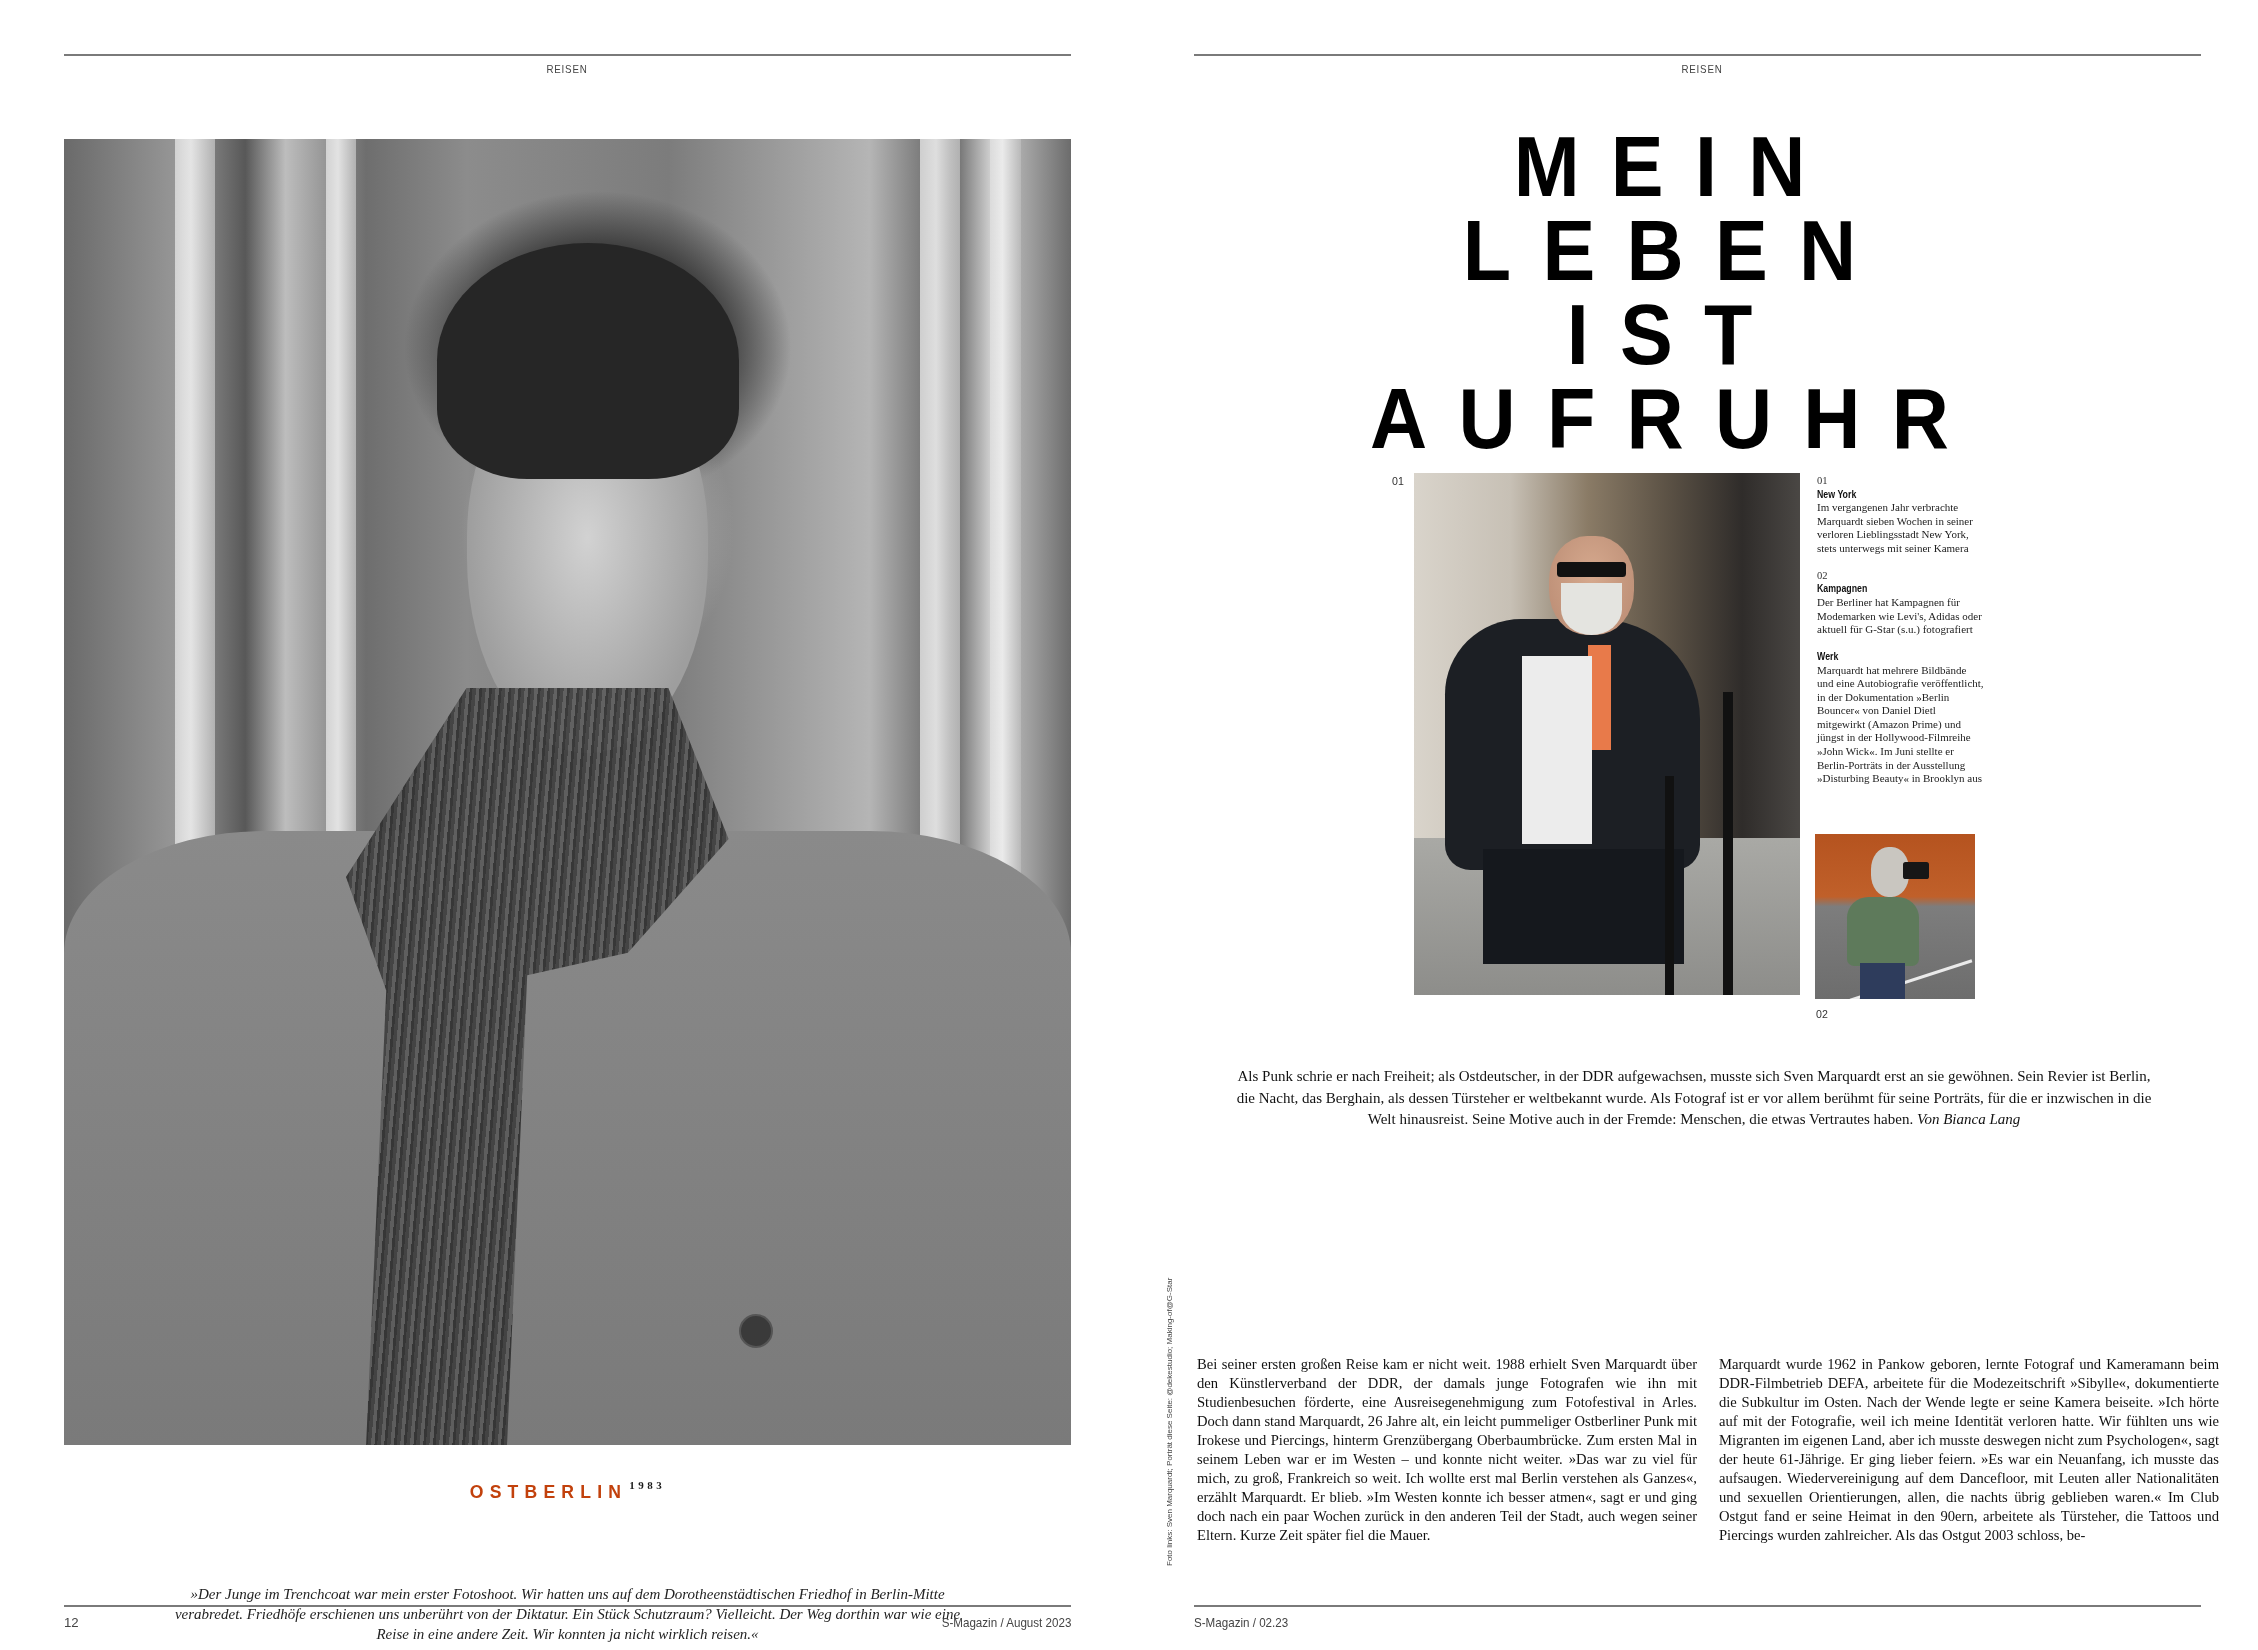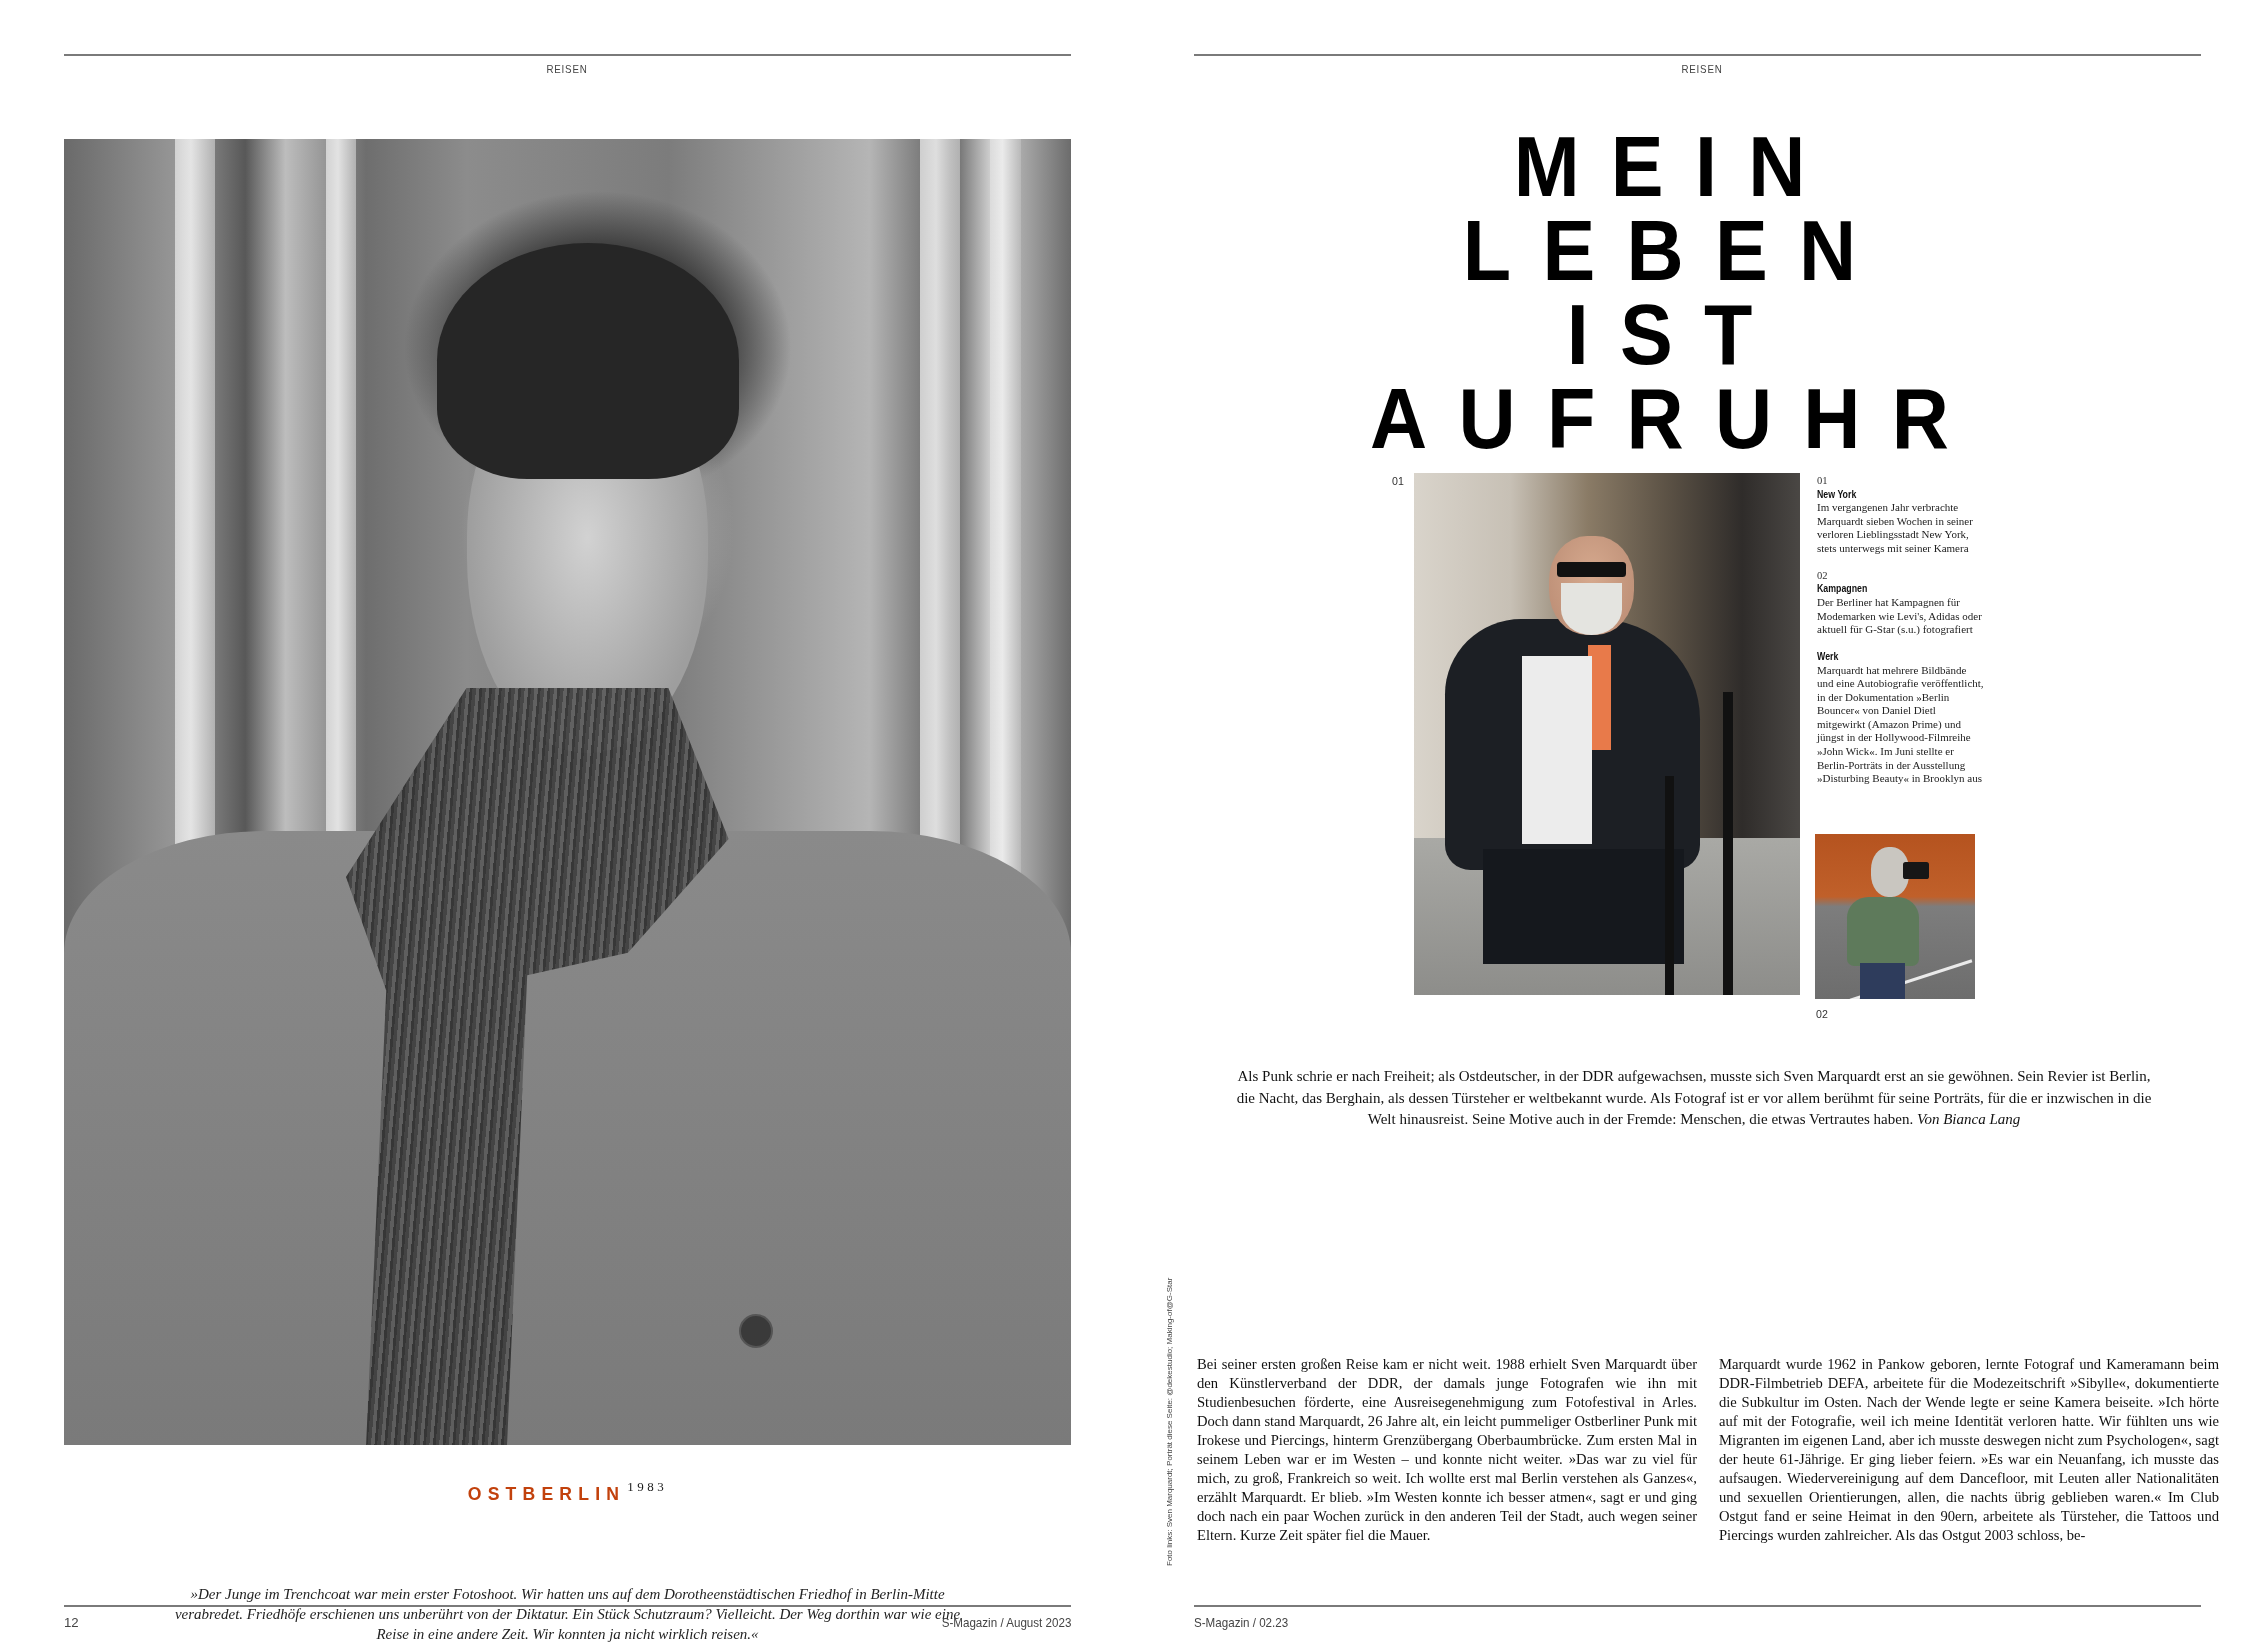--- a/index.html
+++ b/index.html
@@ -26,21 +26,21 @@
     opacity: 0.9; }
   .portrait .face { position: absolute; left: 40%; top: 17%; width: 24%; height: 30%; border-radius: 45% 45% 50% 50%;
     background: radial-gradient(ellipse at 50% 45%, #d2d2d2, #9e9e9e 70%); }
   .portrait .hair { position: absolute; left: 37%; top: 8%; width: 30%; height: 18%; border-radius: 50% 50% 30% 30%; background: #262626; }
   .portrait .coat { position: absolute; left: 0; right: 0; bottom: 0; height: 47%;
     background: linear-gradient(180deg, #8a8a8a, #7a7a7a); border-radius: 20% 20% 0 0; }
   .portrait .button { position: absolute; left: 67%; top: 90%; width: 34px; height: 34px; border-radius: 50%; background: #3a3a3a; border: 2.6px solid #555; }
 
   .caption-title { position: absolute; left: 0; top: 1479px; width: 1135px; text-align: center; }
   .caption-title .place { font-family: "Liberation Sans", sans-serif; font-weight: bold; font-size: 17.6px; letter-spacing: 6.2px; color: #c2410c; }
-  .caption-title .year { font-family: "Liberation Serif", serif; font-size: 13px; letter-spacing: 3.5px; vertical-align: 8.8px; margin-left: 2px; }
+  .caption-title .year { font-family: "Liberation Serif", serif; font-size: 11px; letter-spacing: 3.5px; vertical-align: 8.8px; margin-left: 2px; font-weight: bold; }
   .caption-quote { position: absolute; left: 168px; top: 1584px; width: 799px; text-align: center; font-style: italic; font-size: 15px; line-height: 20px; color: #222; }
 
   
   .headline { position: absolute; left: 1126px; top: 124px; width: 1067px; text-align: center;
     font-family: "Liberation Sans", sans-serif; font-weight: bold; color: #000; }
   .headline div { font-size: 86px; line-height: 84px; letter-spacing: 34px; padding-left: 34px; transform: scaleX(0.92); }
 
   .num-label { position: absolute; font-family: "Liberation Sans", sans-serif; font-size: 10.6px; color: #333; }
 
   .photo-main { position: absolute; left: 1414px; top: 473px; width: 386px; height: 522px; overflow: hidden;

